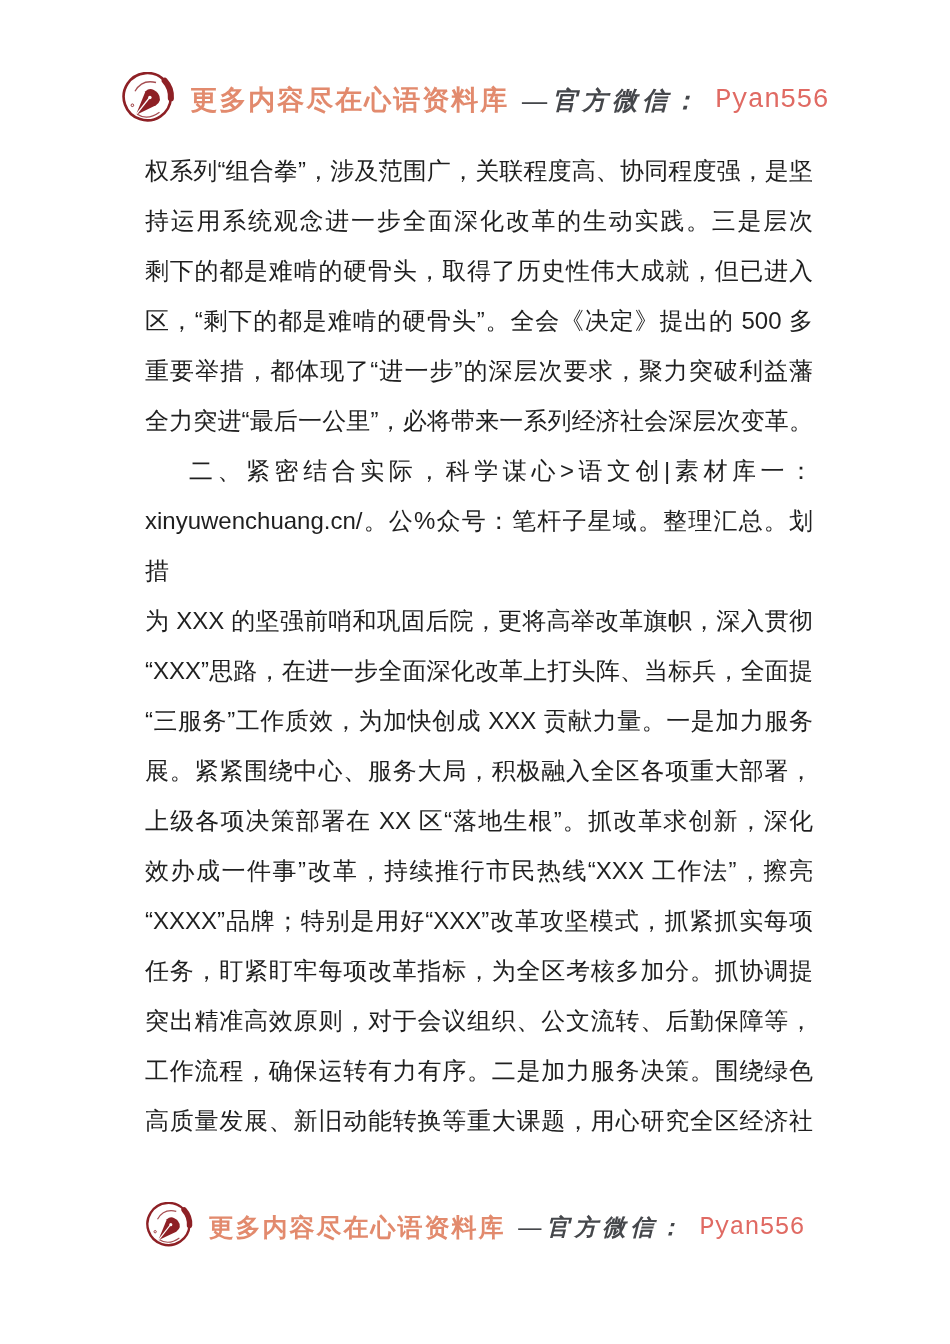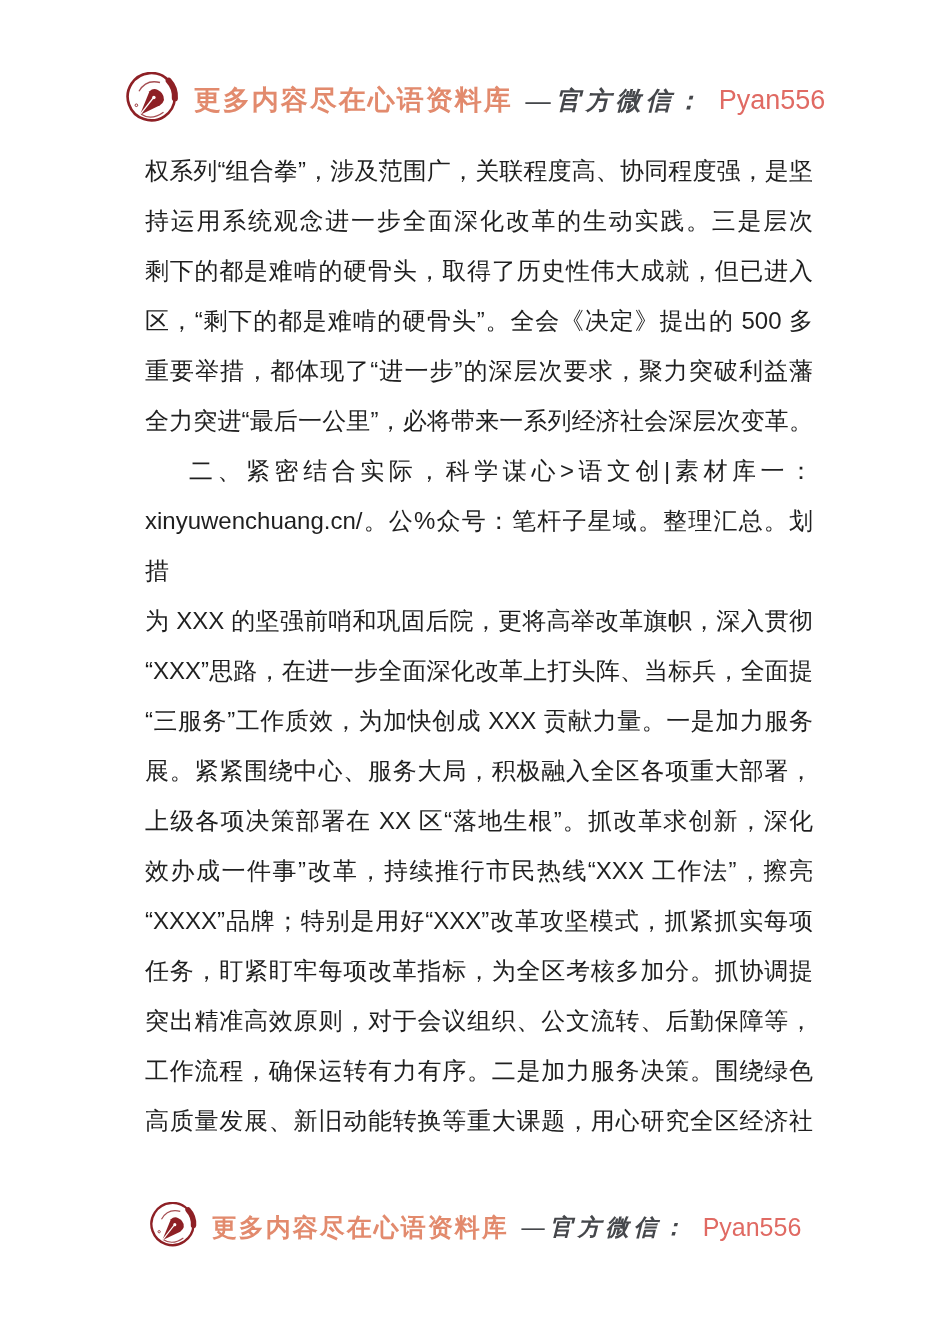--- a/index.html
+++ b/index.html
@@ -31,21 +31,21 @@
   .wm-label{
     font-family:"Liberation Serif",serif;
     font-style:italic;
     font-weight:bold;
     color:#45474b;
     letter-spacing:5px;
   }
   .wm-header .wm-label{font-size:25px;}
   .wm-footer .wm-label{font-size:23px;}
   .wm-id{
-    font-family:Liberation Sans, sans-serif;
+    font-family:Liberation Mono, monospace;
     color:#e06a63;
   }
   .wm-header .wm-id{font-size:27px;}
   .wm-footer .wm-id{font-size:25px;}
   
   .content{
     position:absolute;
     top:146px;left:145px;width:668px;
   }
   .line{

